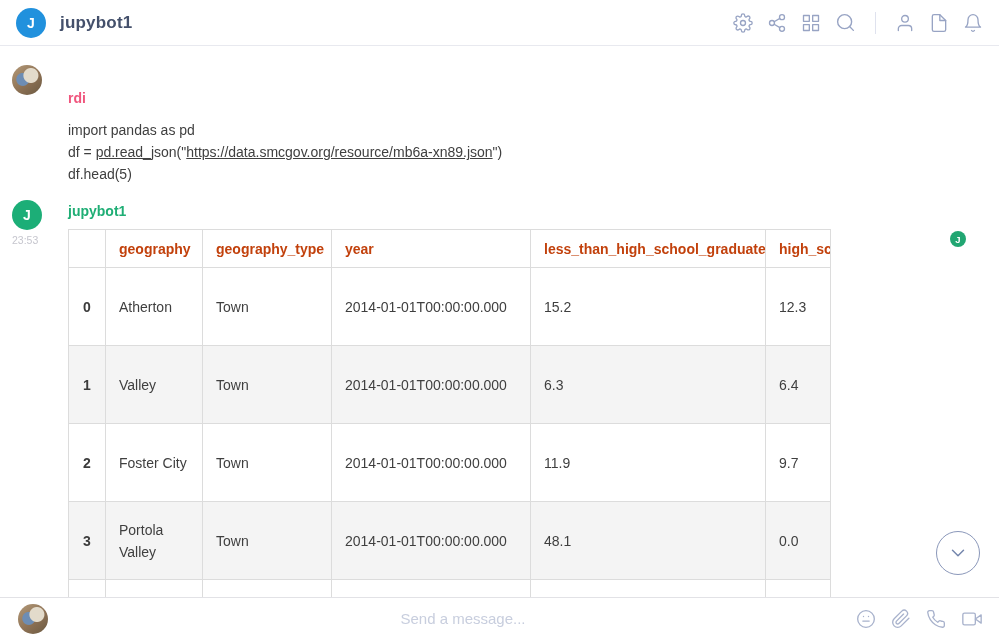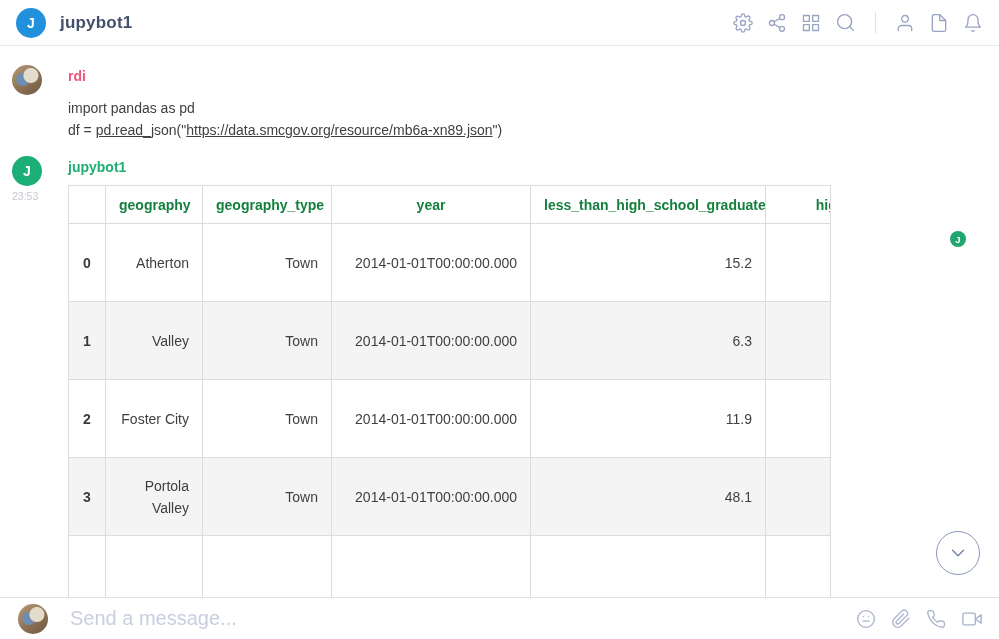--- a/index.html
+++ b/index.html
@@ -34,30 +34,30 @@
   .v-divider { width:1px; height:22px; background:#dfe2ee; margin:0 5px; }
   
   .msg-area { position:absolute; top:46px; bottom:42px; left:0; right:0; overflow:hidden; background:#fff; }
   .message { display:flex; padding-left:12px; }
   .message-rdi { margin-top:19px; }
   .message-bot { margin-top:15px; }
   .avatar-col { width:56px; flex:none; display:flex; flex-direction:column; align-items:flex-start; }
   .timestamp { width:30px; text-align:left; margin-top:4px; font-size:10.5px; color:#c6c6ce; }
   .msg-body { flex:1; padding-top:3px; min-width:0; }
   .username { font-size:14px; font-weight:bold; line-height:16px; cursor:pointer; }
-  .username.pink  { color:#f0557d; }
+  .username.pink  { color:#f0557d;margin-top:22px; }
   .username.green { color:#1fae75; }
   .msg-lines { margin-top:13px; font-size:14px; line-height:22px; color:#3f3f3f; }
   .msg-line a, .lnk { color:#404040; text-decoration:underline; cursor:pointer; }
   
   .table-clip { width:763px; margin-top:10px; overflow:hidden; border-right:1px solid #dcdcdc; }
   table.df { border-collapse:collapse; table-layout:fixed; width:947px; background:#fff; }
-  table.df th, table.df td { border:1px solid #dcdcdc; font-size:14px; overflow:hidden;text-align:right; }
+  table.df th, table.df td { border:1px solid #dcdcdc; font-size:14px; overflow:hidden; }
   table.df thead th {
-    height:38px; font-weight:bold; color:#15803d; text-align:center;
+    height:38px; font-weight:bold; color:#c2410c; text-align:left;
     padding:0 13px; background:#fff; white-space:nowrap;
   }
   table.df tbody tr { height:78px; }
   table.df tbody tr:nth-child(even) { background:#f4f4f4; }
   table.df tbody th { font-weight:bold; color:#3b3b3b; text-align:center; padding:0 4px; }
   table.df tbody td { color:#3f3f3f; padding:0 13px; vertical-align:middle; line-height:22px; }
   
   .mini-badge {
     position:absolute; top:185px; right:33px; width:16px; height:16px;
     border-radius:50%; background:#21a672; color:#fff; font-size:9.5px; font-weight:bold;
@@ -68,21 +68,21 @@
     border-radius:50%; border:1px solid #8b98ba; background:#fff; color:#7486ac;
     display:flex; align-items:center; justify-content:center; cursor:pointer;
   }
   
   .composer {
     position:absolute; left:0; right:0; bottom:0; height:42px; background:#fff;
     border-top:1px solid #e2e2e6; display:flex; align-items:center; padding:0 16px 0 18px;
   }
   .composer-input {
     flex:1; margin-left:22px; border:none; outline:none; background:transparent;
-    font-family:"Liberation Sans", sans-serif; font-size:20px; color:#4d7c0f;
+    font-family:"Liberation Sans", sans-serif; font-size:15px; color:#4d7c0f;text-align:center;
   }
   .composer-input::placeholder { color:#c8cede; }
   .composer-icons { display:flex; align-items:center; gap:15px; color:#a8b2cc; }
 </style>
 </head>
 <body>
 
 <div class="app">
 
   <header class="chan-header">
@@ -145,20 +145,21 @@
 
     <div class="message message-rdi">
       <div class="avatar-col">
         <div class="avatar photo"></div>
       </div>
       <div class="msg-body">
         <div class="username pink">rdi</div>
         <div class="msg-lines">
           <div class="msg-line">import pandas as pd</div>
           <div class="msg-line"><span>df = </span><span class="lnk">pd.read_</span><span>json("</span><span class="lnk">https://data.smcgov.org/resource/mb6a-xn89.json</span><span>")</span></div>
+          <div class="msg-line">df.head(5)</div>
         </div>
       </div>
     </div>
 
     <div class="message message-bot">
       <div class="avatar-col">
         <div class="avatar green">J</div>
         <div class="timestamp">23:53</div>
       </div>
       <div class="msg-body">

